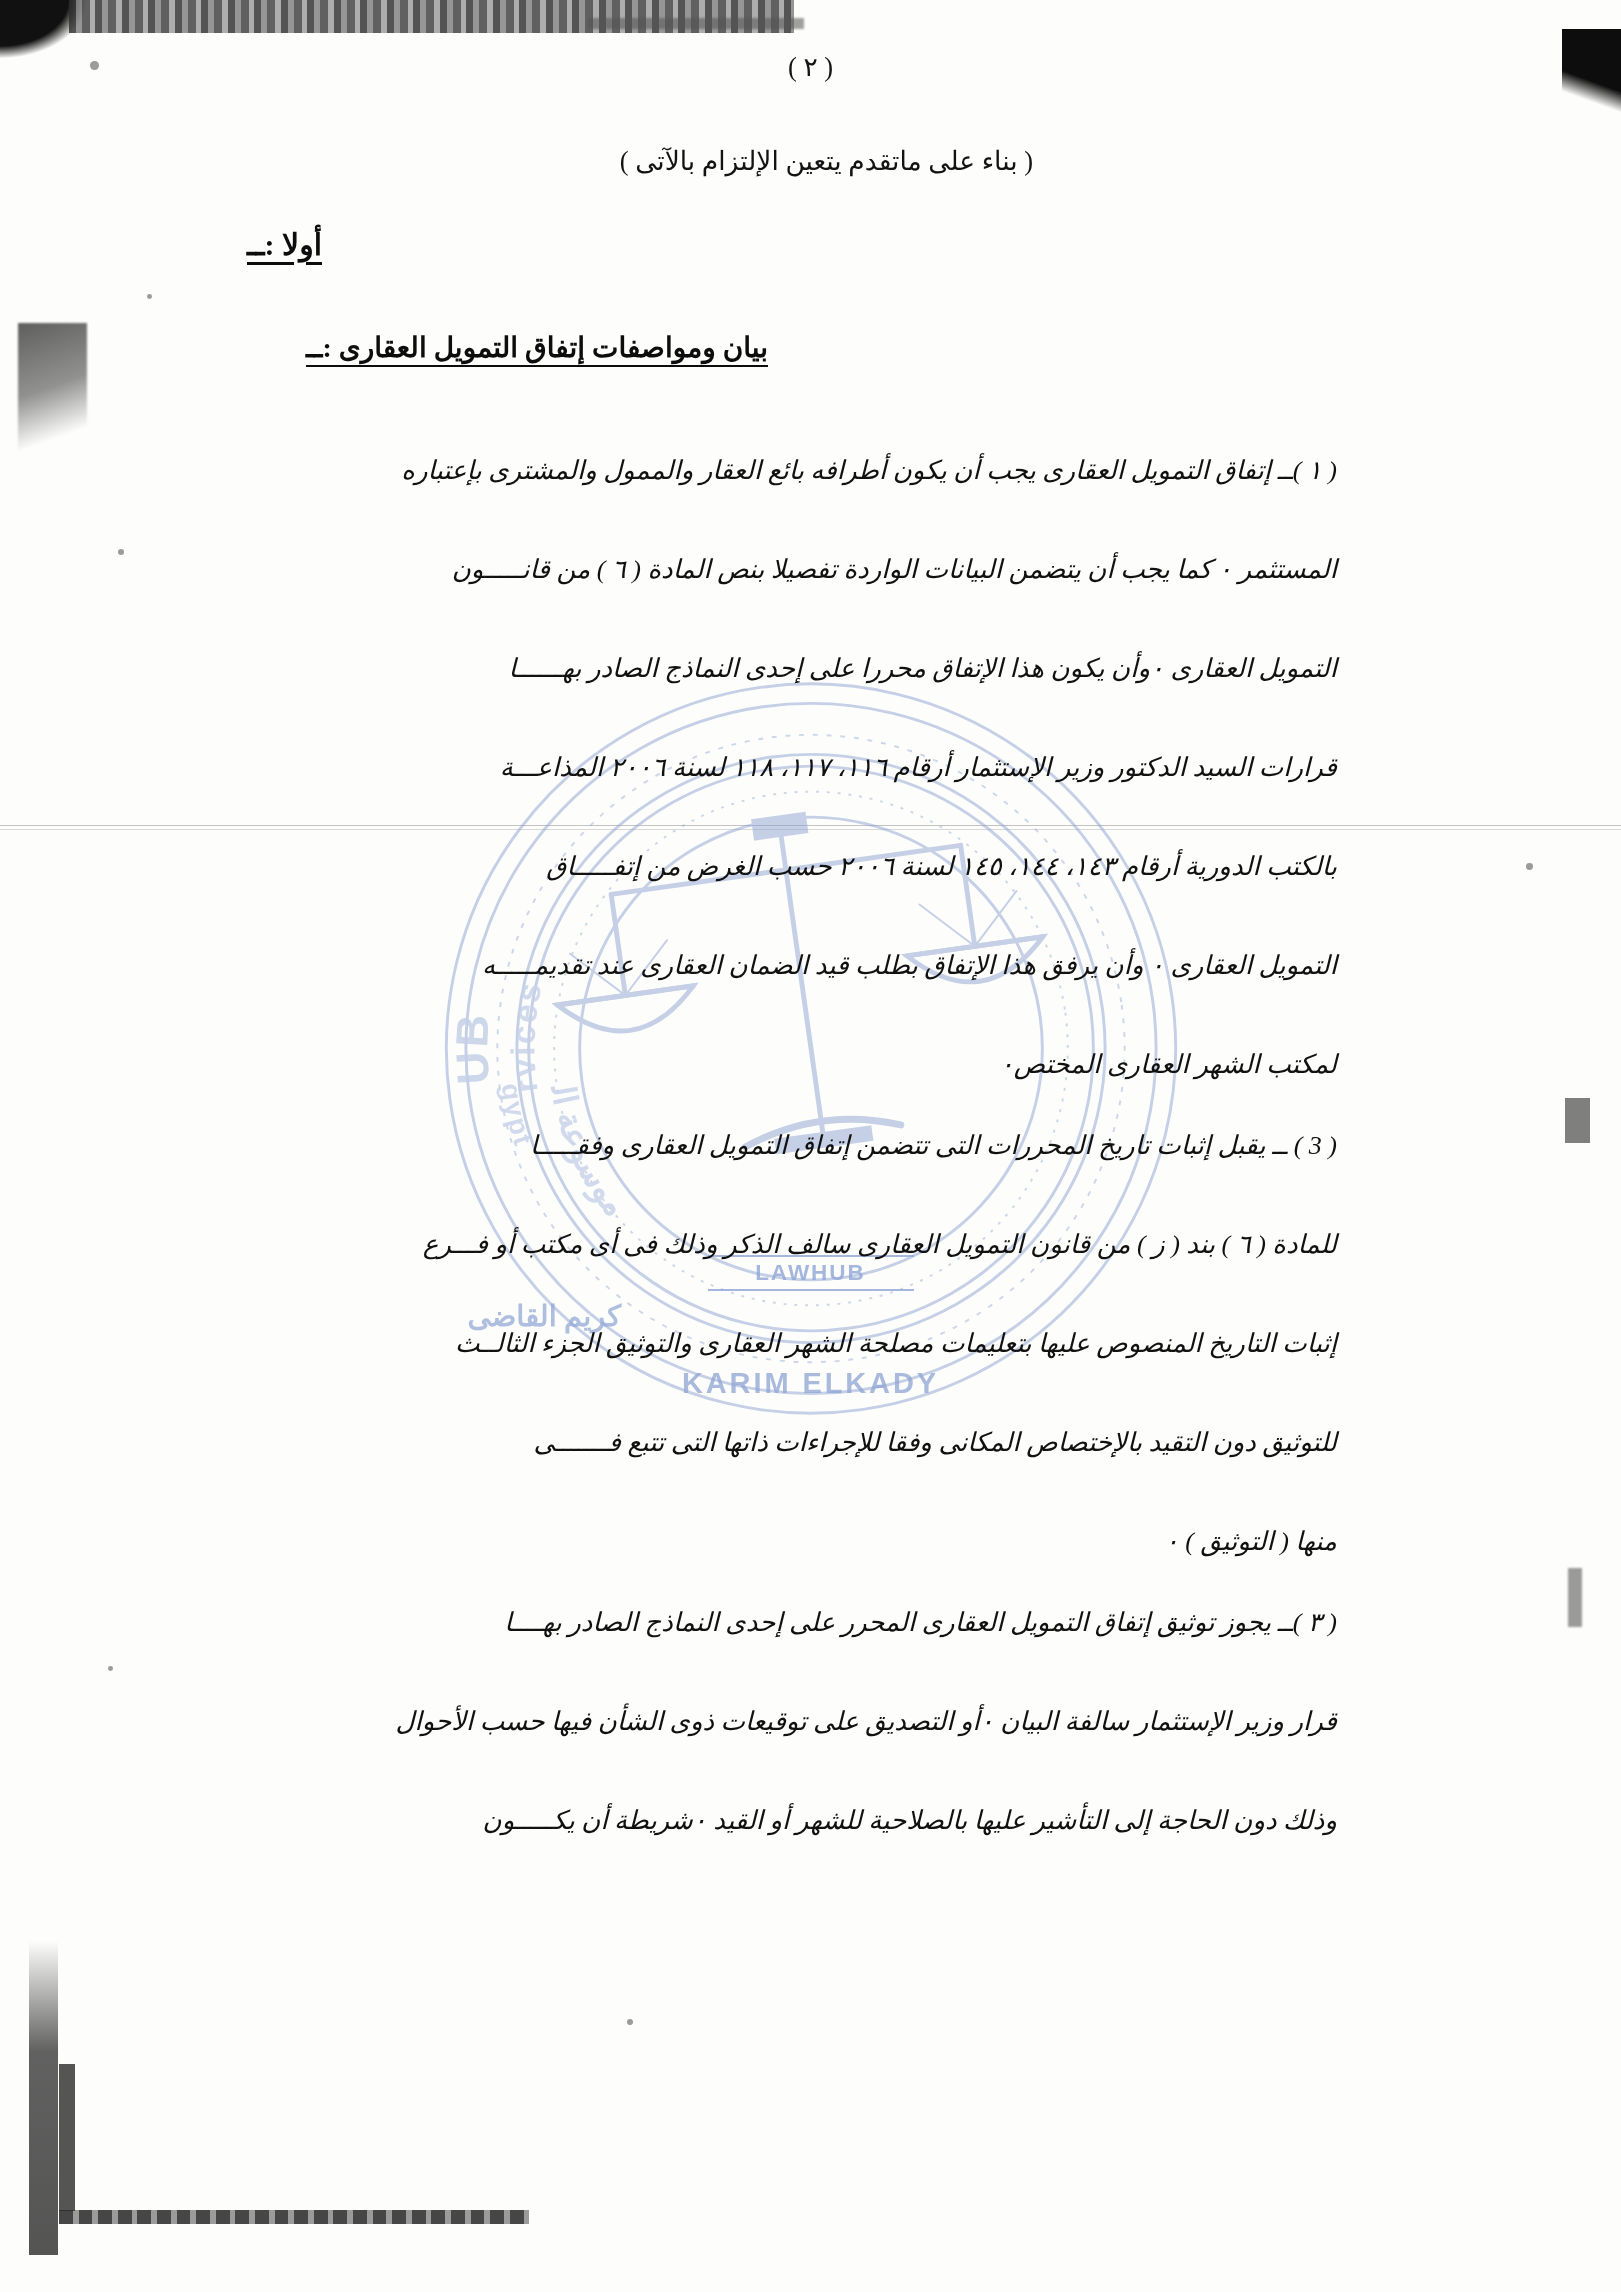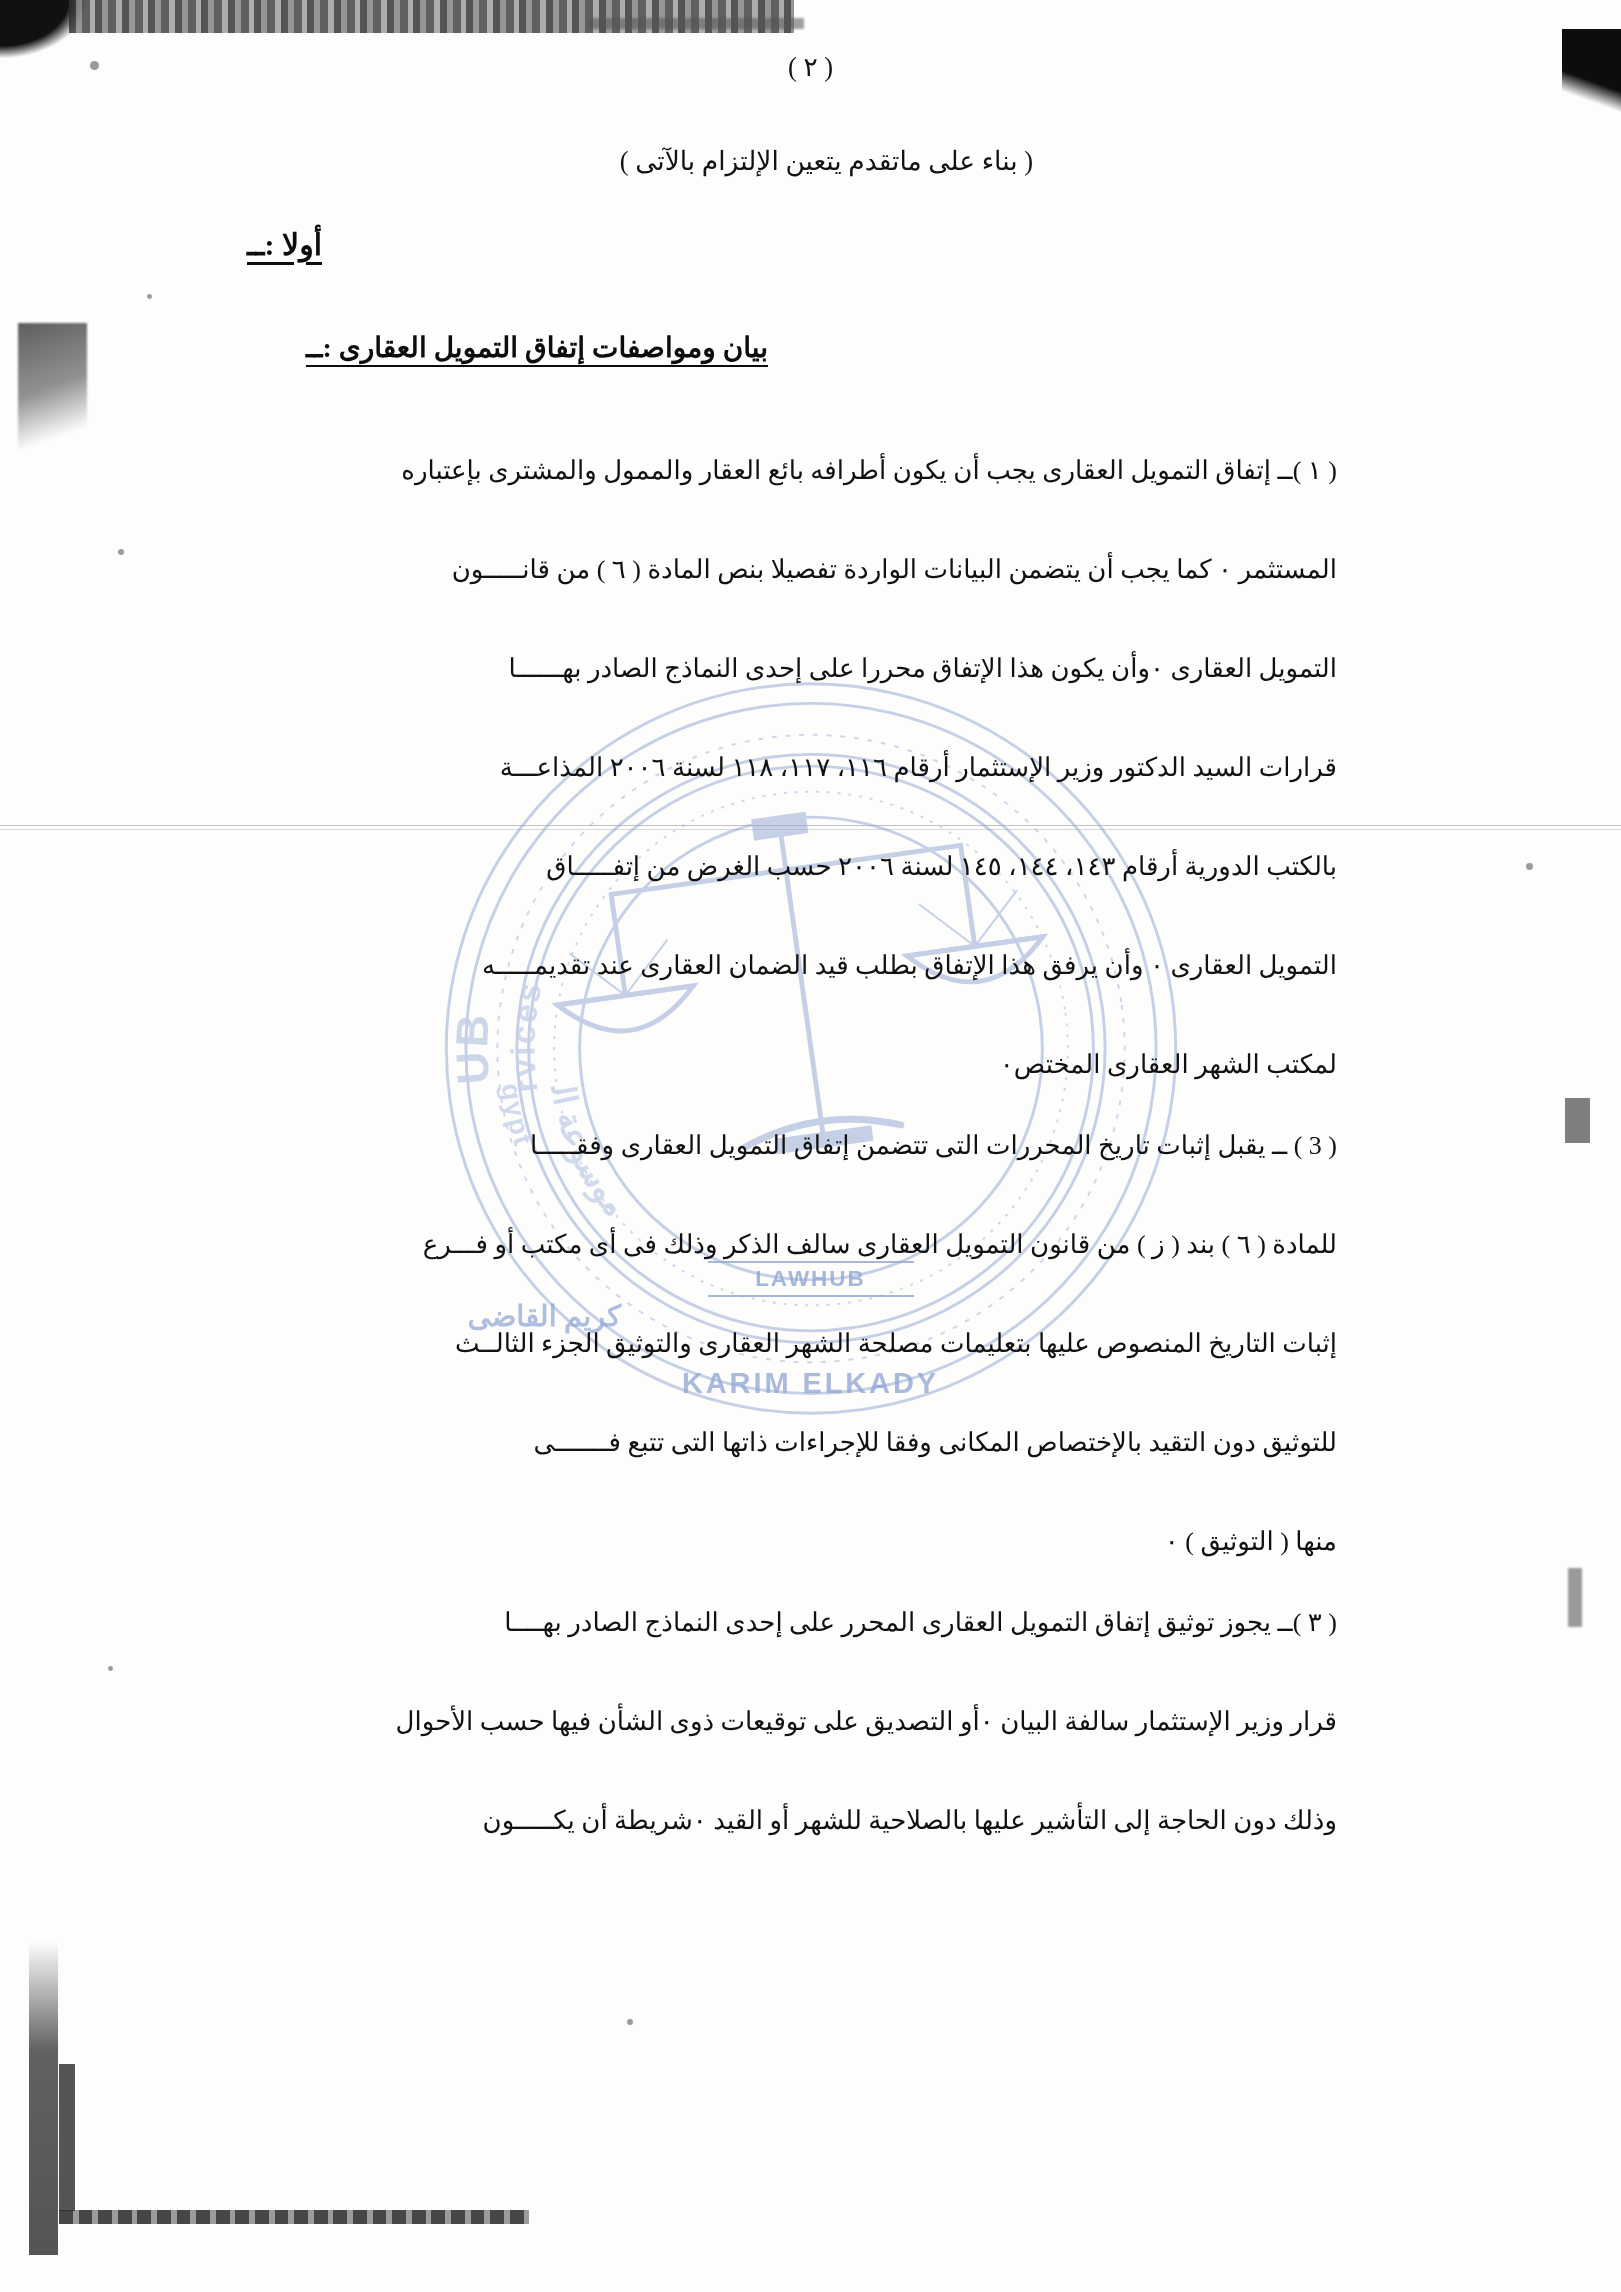--- a/index.html
+++ b/index.html
@@ -162,20 +162,21 @@
     margin-left: 32px;
   }
   .body-block {
     position: absolute;
     right: 284px;
     width: 1098px;
     font-size: 26px;
     line-height: 99px;
     color: #111;
     text-align: justify;
+    font-style: italic;
   }
   .body-block .ln {
     display: block;
     white-space: nowrap;
     height: 99px;
   }
   .b1 { top: 421px; }
   .b2 { top: 1096px; }
   .b3 { top: 1573px; }
 
@@ -229,21 +230,20 @@
     font-size: 22.5px;
     font-weight: bold;
     letter-spacing: 2px;
     color: #90a6d6;
     opacity: 0.8;
     border-top: 2.9px solid #90a6d6;
     border-bottom: 2.9px solid #90a6d6;
     padding: 2.9px 0;
     pointer-events: none;
     font-family: "Liberation Sans", sans-serif;
-    margin-top: 6px;
   }
 </style>
 </head>
 <body>
 
 <div class="page">
 
   <div class="edge-top-left"></div>
   <div class="edge-top-right"></div>
   <div class="top-smudge"></div>

